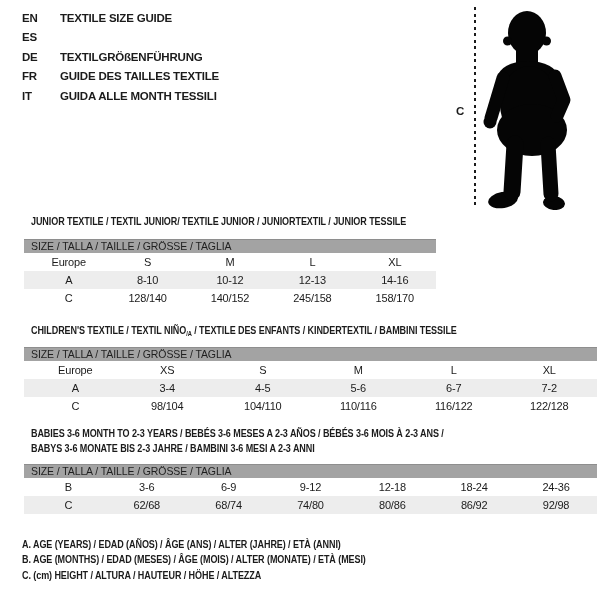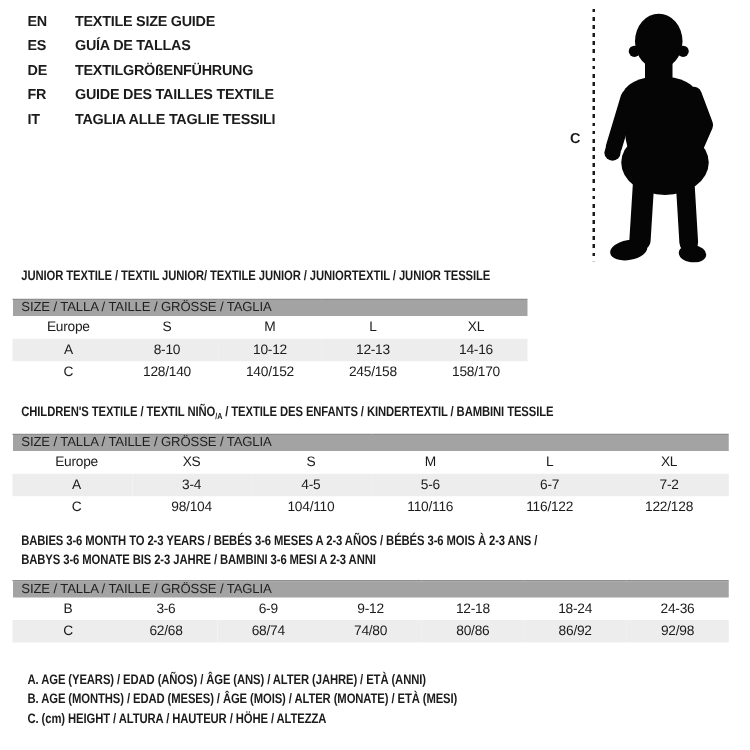--- a/index.html
+++ b/index.html
@@ -21,21 +21,21 @@
 
   
   .dash-line {
     position: absolute; left: 474px; top: 7px; width: 2px; height: 202px;
     background-image: repeating-linear-gradient(to bottom, #1b1b1b 0 3px, transparent 3px 6.5px);
   }
   .c-label { position: absolute; left: 456px; top: 105px; font-size: 11.5px; font-weight: bold; }
   .baby-svg { position: absolute; left: 482px; top: 4px; width: 106px; height: 206px; }
 
   
-  .section { position: absolute; left: 10px; }
+  .section { position: absolute; left: 24px; }
   .sec-junior   { top: 215px; }
   .sec-children { top: 324px; }
   .sec-babies   { top: 426px; }
   .sec-title {
     font-size: 11px; font-weight: bold; line-height: 13px;
     margin-left: 7px; white-space: nowrap;
     transform: scaleX(0.82); transform-origin: 0 50%;
     letter-spacing: -0.1px;
   }
   .sec-title .sub { font-size: 7px; vertical-align: -2px; }
@@ -69,33 +69,32 @@
 
 <div class="page">
 
   <div class="lang-header">
     <div class="lang-row">
       <span class="lang-code">EN</span>
       <span class="lang-title">TEXTILE SIZE GUIDE</span>
     </div>
     <div class="lang-row">
       <span class="lang-code">ES</span>
-      <span class="lang-title">GUÍA DE TALLAS</span>
     </div>
     <div class="lang-row">
       <span class="lang-code">DE</span>
       <span class="lang-title">TEXTILGRÖßENFÜHRUNG</span>
     </div>
     <div class="lang-row">
       <span class="lang-code">FR</span>
       <span class="lang-title">GUIDE DES TAILLES TEXTILE</span>
     </div>
     <div class="lang-row">
       <span class="lang-code">IT</span>
-      <span class="lang-title">TAGLIA ALLE TAGLIE TESSILI</span>
+      <span class="lang-title">GUIDA ALLE MONTH TESSILI</span>
     </div>
   </div>
 
   <div class="dash-line"></div>
   <span class="c-label">C</span>
   <svg class="baby-svg" viewBox="0 0 106 206" aria-hidden="true">
     <g fill="#050505" stroke="none">
       <ellipse cx="45" cy="29" rx="19" ry="22"></ellipse>
       <circle cx="25.5" cy="37" r="4.5"></circle>
       <circle cx="64.5" cy="37" r="4.5"></circle>

